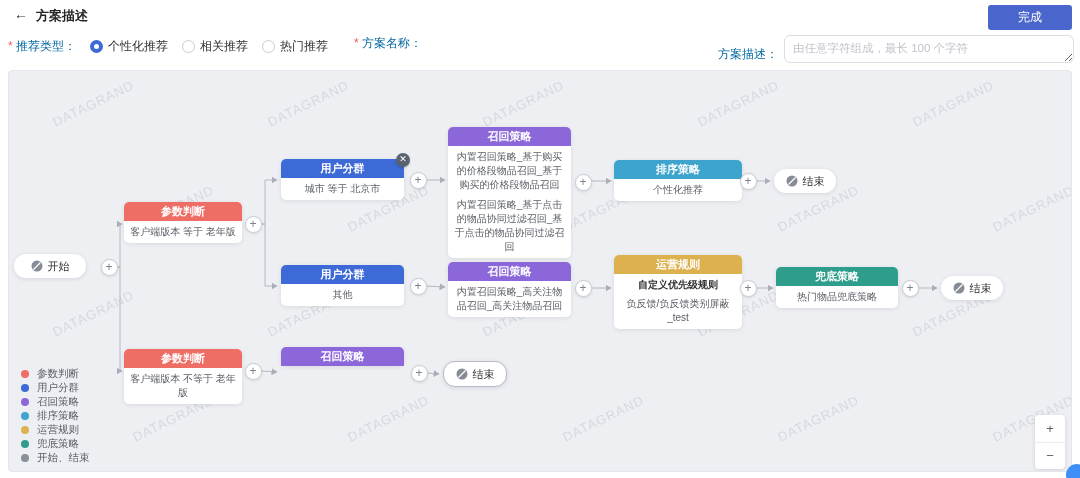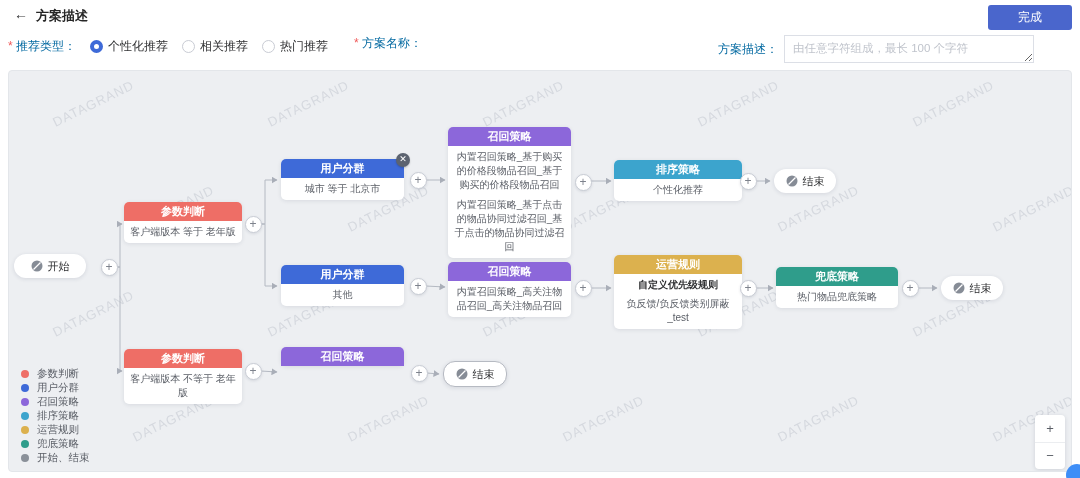--- a/index.html
+++ b/index.html
@@ -15,23 +15,23 @@
 
   
   .form-row { position:absolute; top:30px; left:0; right:0; height:34px; font-size:12px; }
   .f-label { color:#0369a1; }
   .req::before { content:"* "; color:#f05b5b; }
   .type-group { position:absolute; left:8px; top:8px; display:flex; align-items:center; gap:14px; }
   .radio-item { display:flex; align-items:center; gap:5px; cursor:pointer; }
   .radio { width:13px; height:13px; border:1px solid #c9ccd4; border-radius:50%; background:#fff; }
   .radio.sel { border:4px solid #3e6ad8; }
   .name-wrap { position:absolute; left:354px; top:5px; display:flex; align-items:center; gap:6px; }
-  .desc-wrap { position:absolute; left:718px; top:5px; display:flex; align-items:flex-start; gap:6px; }
+  .desc-wrap { position:absolute; left:718px; top:5px; display:flex; align-items:flex-end; gap:6px; }
   .txt-input { width:280px; height:26px; border:1px solid #dcdfe6; border-radius:4px; padding:0 8px; font-size:11.5px; color:#303133; font-family:inherit; }
-  .txt-area { width:250px; height:28px; border:1px solid #dcdfe6; border-radius:0; padding:5px 8px; font-size:11.5px; color:#303133; resize:both; font-family:inherit; line-height:1.3; }
+  .txt-area { width:290px; height:28px; border:1px solid #dcdfe6; border-radius:6px; padding:5px 8px; font-size:11.5px; color:#303133; resize:both; font-family:inherit; line-height:1.3; }
   ::placeholder { color:#c0c4cc; opacity:1; }
 
   
   .canvas { position:absolute; left:8px; top:70px; width:1064px; height:402px; background:#edeff2; border:1px solid #e3e6ea; border-radius:4px; overflow:hidden; }
   .edges { position:absolute; left:0; top:0; width:1064px; height:402px; }
   .wm { position:absolute; font-size:13px; letter-spacing:1px; color:rgba(160,166,178,.30); transform:rotate(-26deg); white-space:nowrap; user-select:none; }
 
   .node { position:absolute; background:#fff; border-radius:5px; box-shadow:0 1px 4px rgba(30,40,70,.10); cursor:pointer; }
   .node-h { height:19px; line-height:19px; text-align:center; color:#fff; font-size:11px; font-weight:bold; border-radius:5px 5px 0 0; }
   .node-b { padding:4px 5px; text-align:center; font-size:10px; line-height:1.4; color:#5a5e66; }

